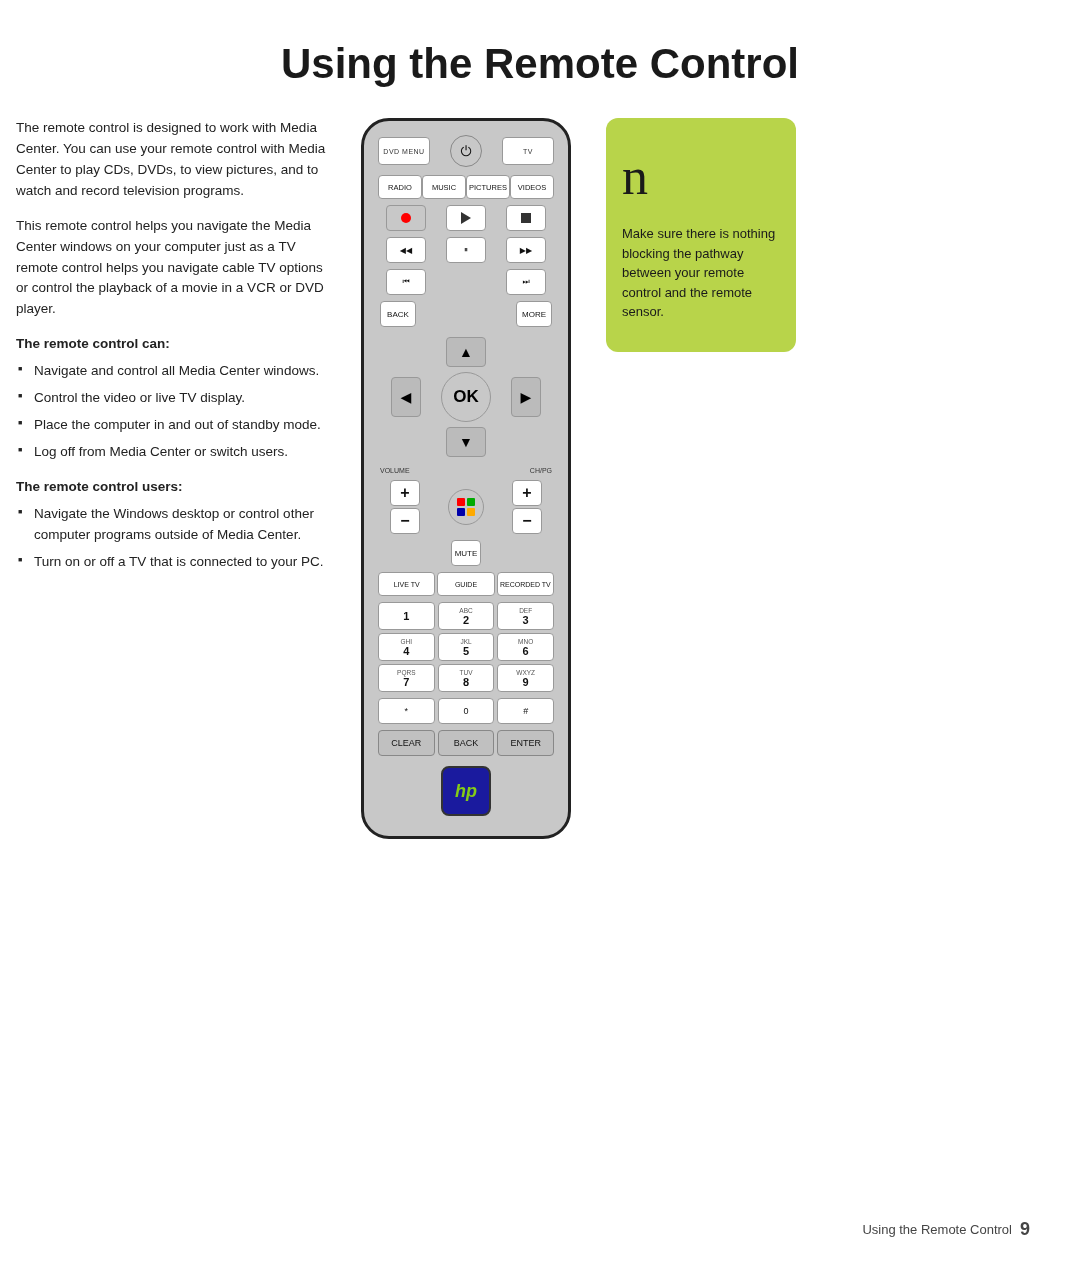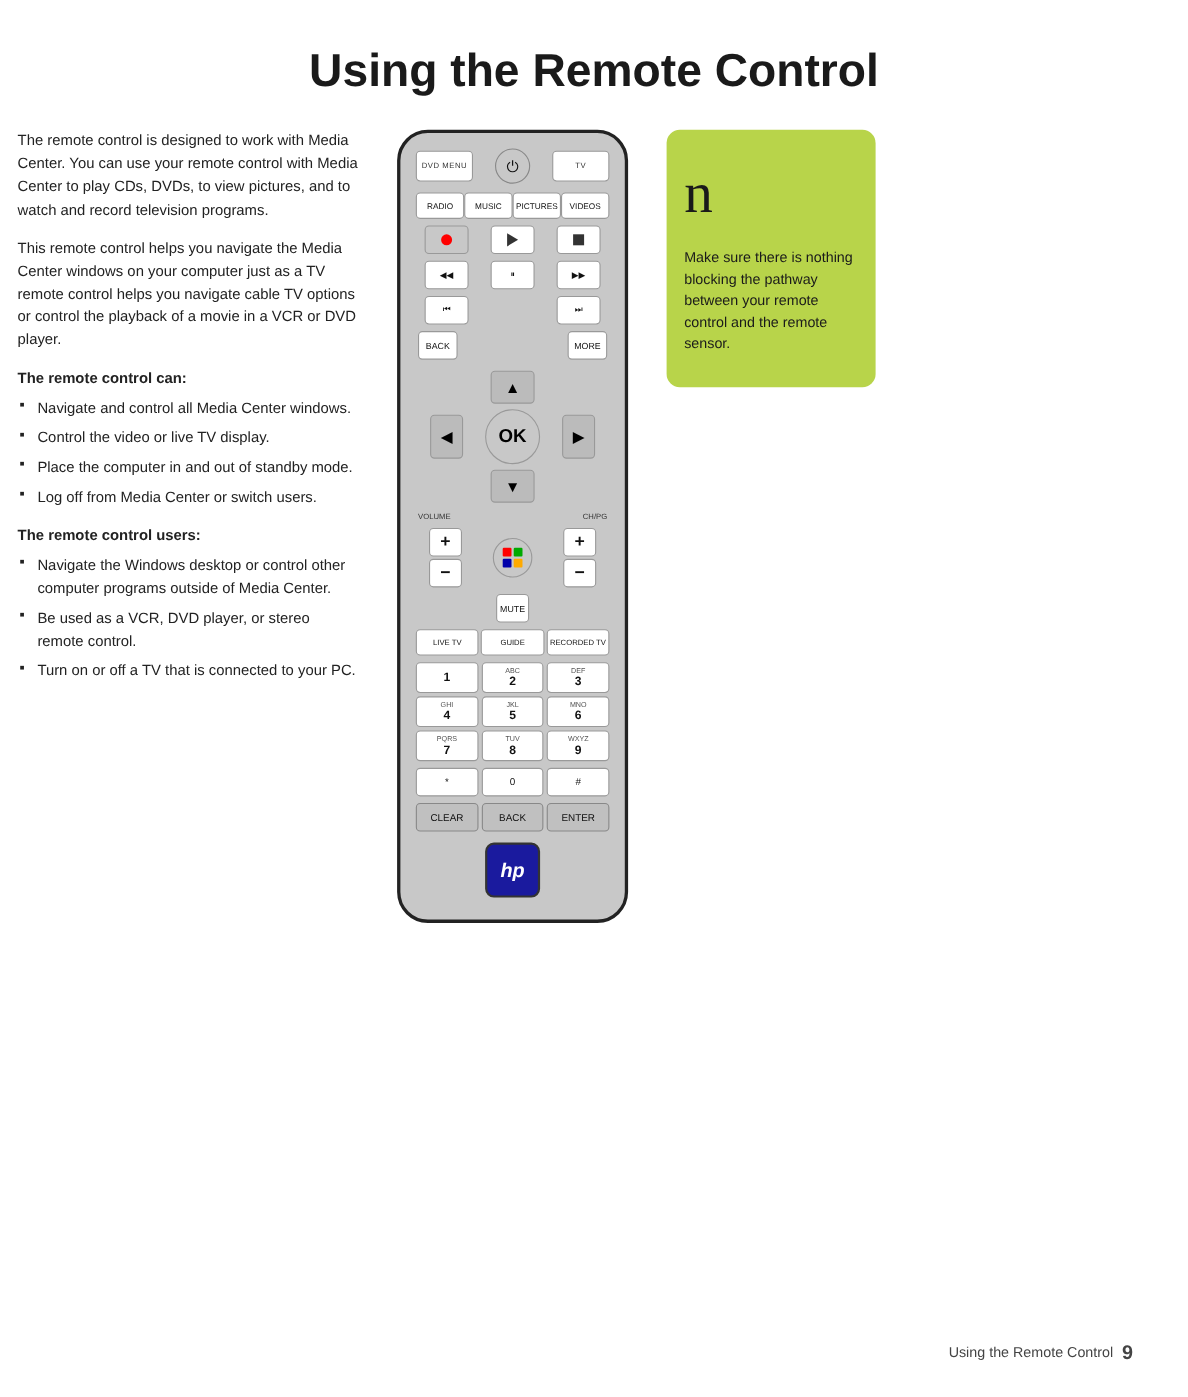--- a/index.html
+++ b/index.html
@@ -463,21 +463,21 @@
       background: #1a1a9e;
       border: 2px solid #333;
       cursor: pointer;
       display: flex;
       align-items: center;
       justify-content: center;
       margin-top: 4px;
     }
 
     .hp-text {
-      color: #ffffff;
+      color: #84cc16;
       font-size: 18px;
       font-weight: bold;
       font-style: italic;
     }
 
     
     .row-col-labels {
       display: flex;
       justify-content: space-between;
       width: 100%;
@@ -520,21 +520,20 @@
     <ul>
       <li>Navigate and control all Media Center windows.</li>
       <li>Control the video or live TV display.</li>
       <li>Place the computer in and out of standby mode.</li>
       <li>Log off from Media Center or switch users.</li>
     </ul>
 
     <p class="section-title">The remote control users:</p>
     <ul>
       <li>Navigate the Windows desktop or control other computer programs outside of Media Center.</li>
-      <li>Be used as a VCR, DVD player, or stereo remote control.</li>
       <li>Turn on or off a TV that is connected to your PC.</li>
     </ul>
   </div>
 
   <div class="center-column">
     <div class="remote">
 
       <div class="row-top">
         <button class="remote-btn btn-dvdmenu btn-label-small">DVD MENU</button>
         <button class="remote-btn btn-power">⏻</button>

